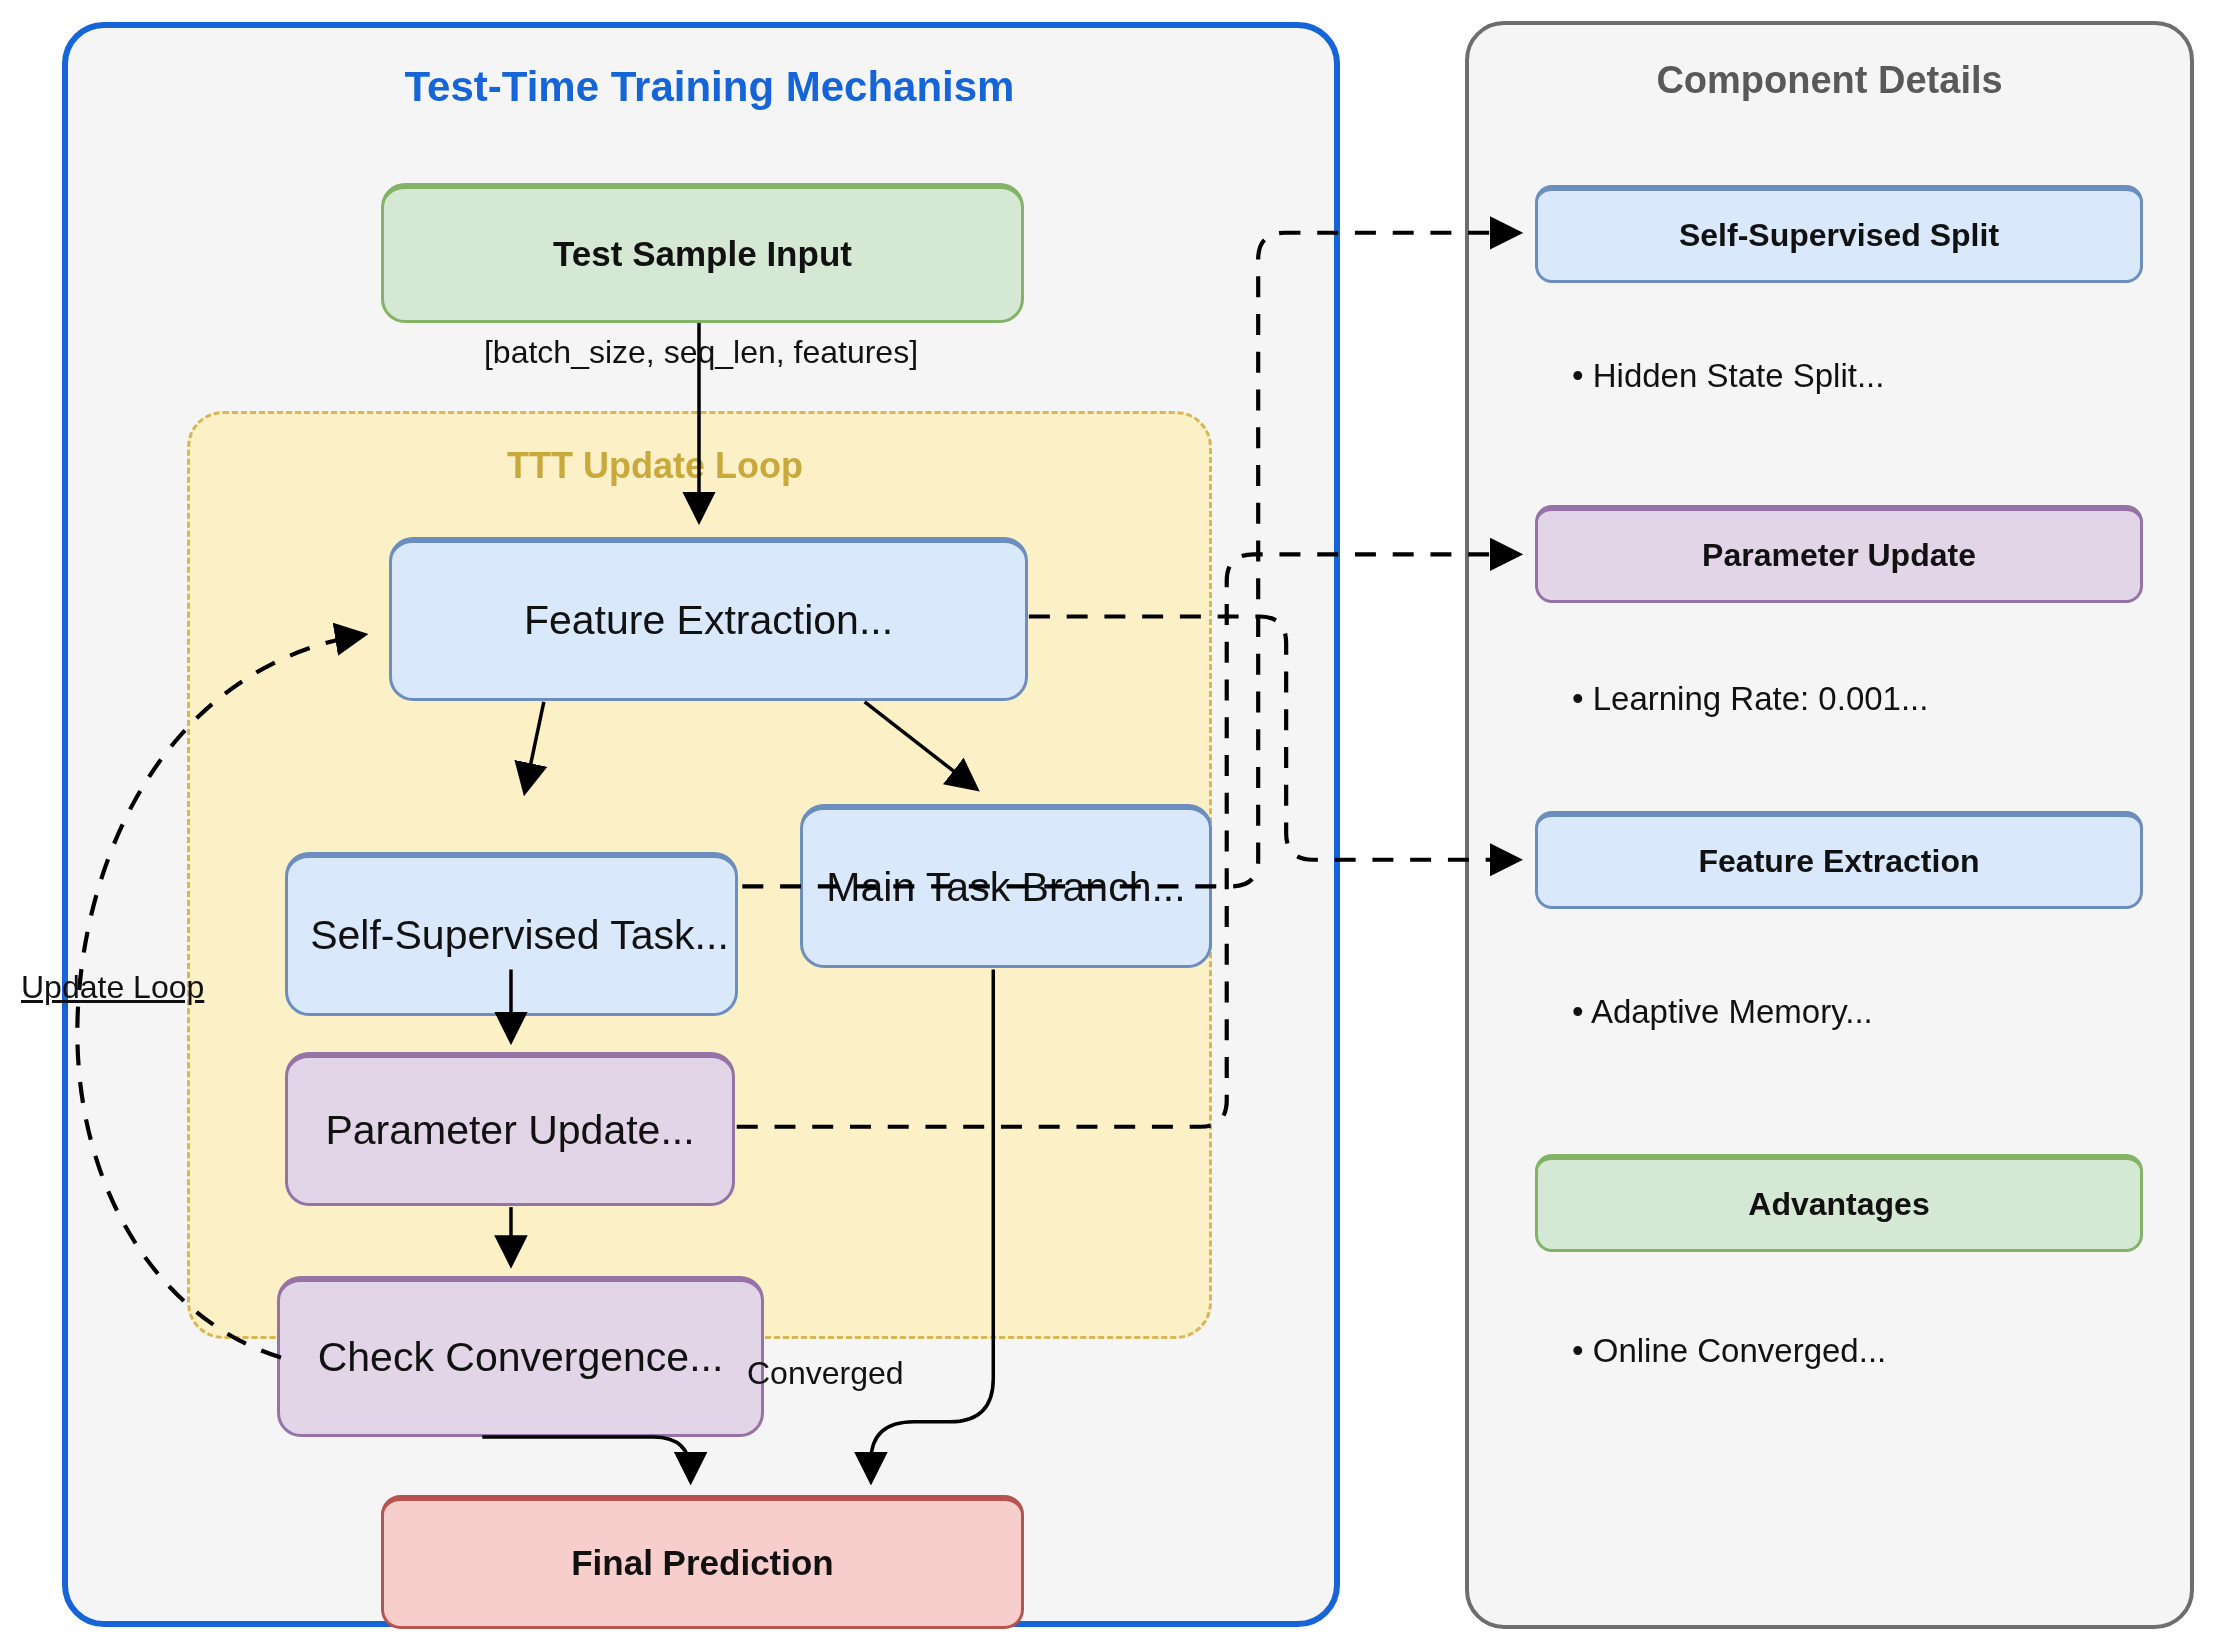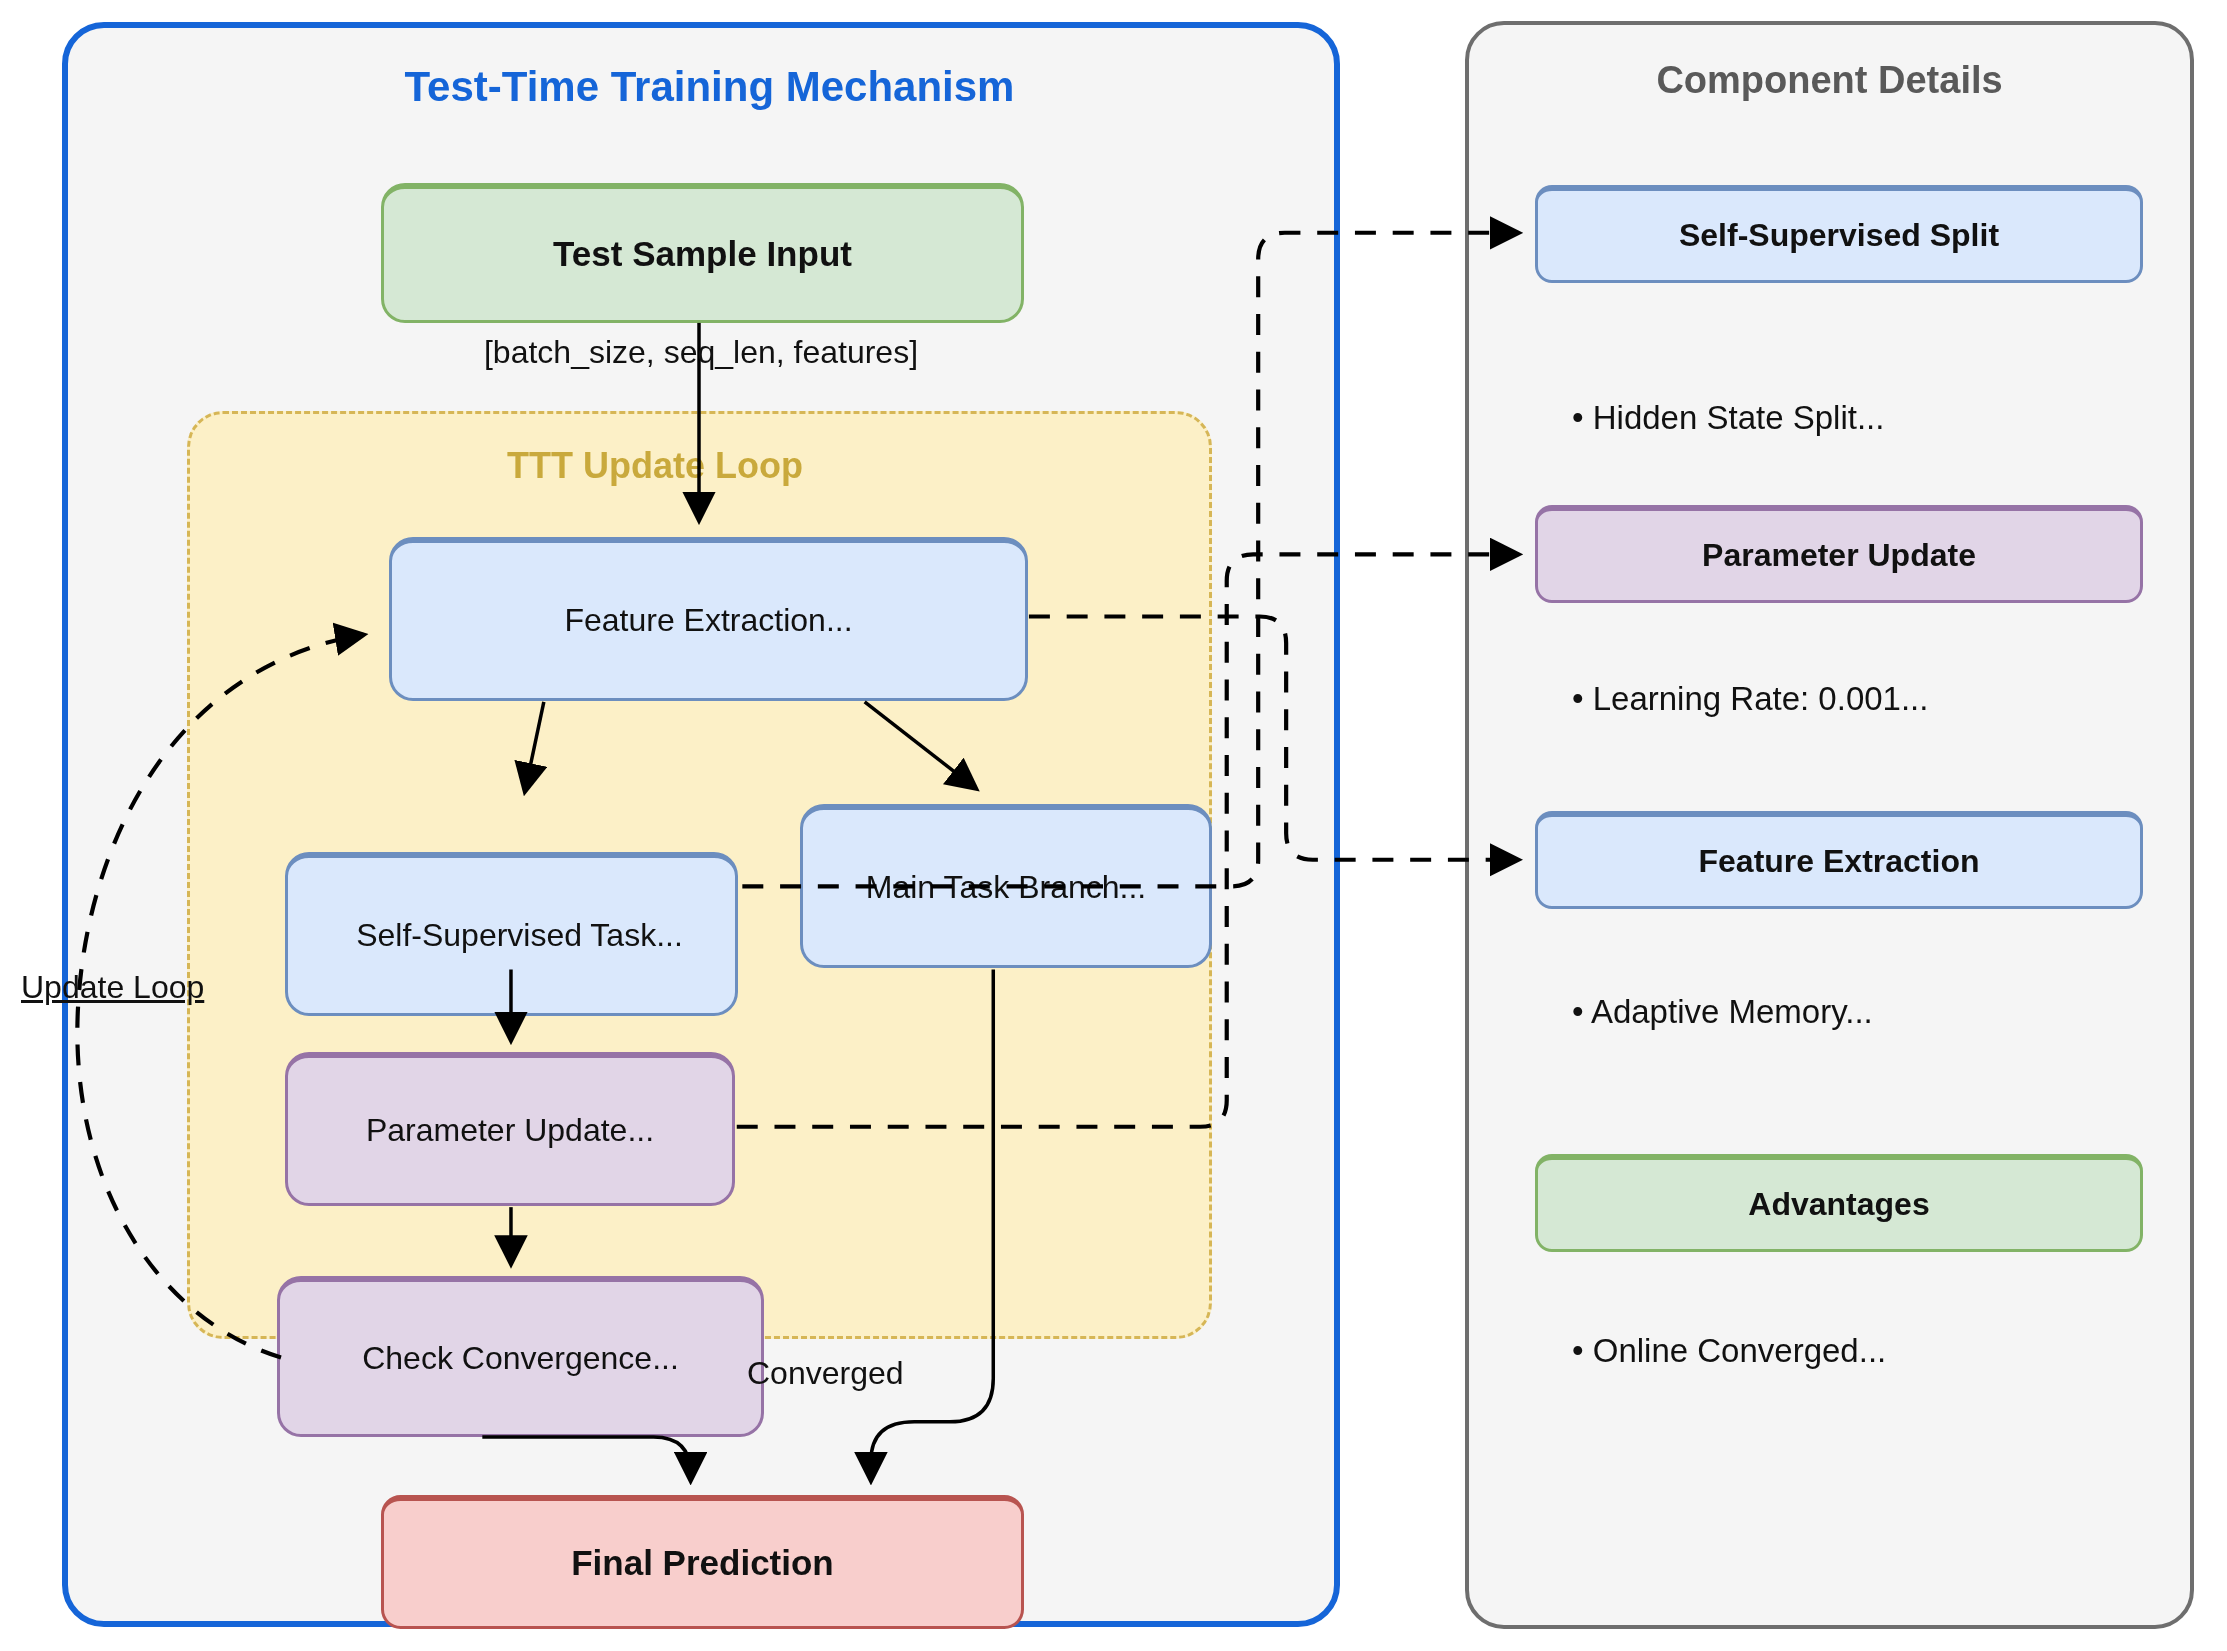--- a/index.html
+++ b/index.html
@@ -23,21 +23,21 @@
     border:3.5px dashed #d6b656; border-radius:36px; background:#fcf0c7; z-index:1;
   }
   .panel-title { position:absolute; width:100%; text-align:center; font-weight:bold; z-index:2; }
   #left-title  { left:62px;  top:63px; width:1295px; font-size:42px; color:#1565d8; }
   #right-title { left:1465px; top:59px; width:729px; font-size:38px; color:#595959; }
   #ttt-title   { left:187px; top:445px; width:936px; font-size:36px; color:#c9a93c; z-index:2; }
 
   .box {
     position:absolute; box-sizing:border-box; display:flex;
     align-items:center; justify-content:center; text-align:center;
-    border-radius:24px; font-size:32px; z-index:2; line-height:1.15;
+    border-radius:24px; font-size:41px; z-index:2; line-height:1.15;
   }
   .bold { font-weight:bold; }
   .green  { background:#d5e8d4; border:3.5px solid #82b366; border-top-width:6.3px; }
   .blue   { background:#dae8fc; border:3.5px solid #6c8ebf; border-top-width:6.3px; }
   .purple { background:#e1d5e7; border:3.5px solid #9673a6; border-top-width:6.3px; }
   .red    { background:#f8cecc; border:3.5px solid #b85450; border-top-width:6.3px; }
 
   
   #box-input   { left:381px;  top:183px;  width:643px; height:140px; font-size:35px; }
   #box-fe      { left:389px;  top:537px;  width:639px; height:164px; }
@@ -50,21 +50,21 @@
   
   .detail-box { left:1535px; width:608px; height:98px; border-radius:17px; font-size:32px; font-weight:bold; }
   #det-sst { top:185px; }
   #det-pu  { top:505px; }
   #det-fe  { top:811px; }
   #det-adv { top:1154px; }
 
   .bullet {
     position:absolute; left:1572px; font-size:33px; color:#111; z-index:2; white-space:nowrap;
   }
-  #bul-0 { top:357px;margin-top:42px; }
+  #bul-0 { top:357px; }
   #bul-1 { top:680px; }
   #bul-2 { top:993px; }
   #bul-3 { top:1332px; }
 
   .float-label { position:absolute; font-size:32px; color:#111; z-index:6; white-space:nowrap; }
   #shape-label     { left:62px; top:334px; width:1278px; text-align:center; }
   #converged-label { left:747px; top:1355px; }
   #update-loop-label { left:21px; top:969px;text-decoration:underline; }
 
   #connector-layer { position:absolute; left:0; top:0; width:2227px; height:1651px; z-index:5; pointer-events:none; }

